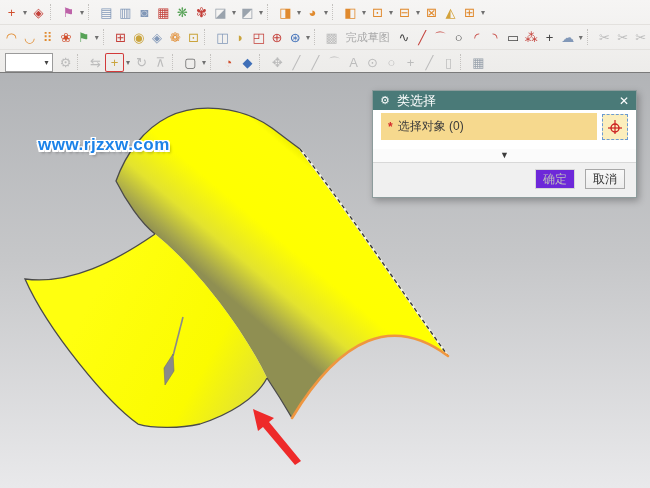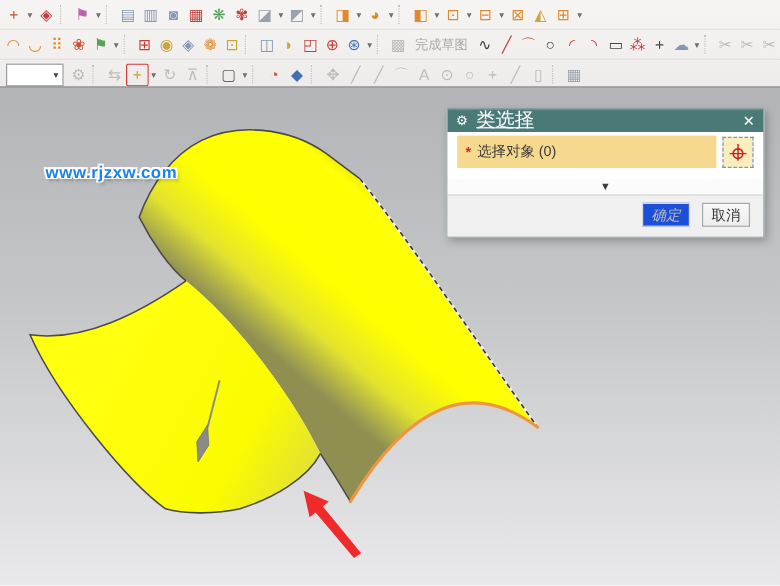--- a/index.html
+++ b/index.html
@@ -17,50 +17,50 @@
   .tsep{width:6px;height:16px;border-left:1px dotted #c4c2bf;margin:0 2px;}
   .tlabel{font-size:11px;color:#a8a8a8;padding:0 5px;white-space:nowrap;}
   .combo{width:46px;height:17px;background:#fff;border:1px solid #9b9b9b;display:flex;align-items:center;margin:0 3px;}
   .combo .cval{flex:1;font-size:10px;padding-left:3px;color:#444;}
   .combo .carr{width:11px;font-size:8px;color:#444;text-align:center;}
 
   
   #viewport{position:absolute;left:0;top:72px;width:650px;height:416px;
             background:linear-gradient(#b2b4b7,#c6c7c9 45%,#e9e9eb);border-top:1px solid #7a7a7a;box-sizing:border-box;}
   #scene{position:absolute;left:0;top:0;}
-  #watermark{position:absolute;left:38px;top:62px;font-size:14px;font-weight:bold;letter-spacing:0.5px;
+  #watermark{position:absolute;left:38px;top:62px;font-size:17px;font-weight:bold;letter-spacing:0.5px;
              color:#1b82e8;
              text-shadow:-1.5px -1.5px 0 #fff,1.5px -1.5px 0 #fff,-1.5px 1.5px 0 #fff,1.5px 1.5px 0 #fff,
                          0 -1.5px 0 #fff,0 1.5px 0 #fff,-1.5px 0 0 #fff,1.5px 0 0 #fff,2px 3px 3px rgba(0,0,0,.35);}
 
   
   #dlg{position:absolute;left:372px;top:90px;width:265px;background:#fff;border:1px solid #8d9c9c;
        box-shadow:2px 3px 7px rgba(0,0,0,.28);font-size:12px;box-sizing:border-box;}
   .dlg-title{height:19px;background:#4a7a78;color:#fff;display:flex;align-items:center;padding:0 7px;gap:7px;}
   .dlg-title .gear{font-size:11px;}
-  .dlg-title .ttl{flex:1;font-size:16px;text-decoration:underline;}
+  .dlg-title .ttl{flex:1;font-size:13px;}
   .dlg-title .close{font-size:12px;font-weight:bold;cursor:default;}
   .dlg-body{background:#fff;padding:3px 8px 6px 8px;}
   .sec-row{display:flex;align-items:center;color:#2a8fd4;padding:4px 2px 6px 2px;}
   .sec-row .sec-lbl{flex:1;font-size:12px;}
   .sec-row .chev{font-size:11px;font-weight:bold;}
   .obj-row{display:flex;align-items:center;margin-bottom:3px;}
   .lbl-box{flex:1;height:27px;display:flex;align-items:center;padding:0 7px;color:#3b3b3b;}
   .lbl-box.hl{background:#f6d98e;}
   .req{color:#d42a2a;font-weight:bold;margin-right:5px;}
   .icon-btn{width:26px;height:26px;border:1px solid #b3b3b3;background:#fff;margin-left:5px;
             display:flex;align-items:center;justify-content:center;box-sizing:border-box;}
   .icon-btn.sel{border:1px dashed #6b9bd2;background:#fbeebc;}
   .expander{height:13px;display:flex;justify-content:center;align-items:center;background:#fbfbfb;}
   .expander .exp{font-size:9px;color:#3c3c3c;line-height:9px;}
   .dlg-footer{background:#f0f0f0;border-top:1px solid #d8d8d8;padding:6px 11px 8px 0;
               display:flex;justify-content:flex-end;gap:10px;}
   .btn{min-width:40px;height:20px;font-size:12px;font-family:inherit;border:1px solid #a8a8a8;
        background:linear-gradient(#f8f8f8,#ededed);color:#333;padding:0 6px;}
-  .btn.disabled{color:#bcbcbc;border-color:#d6d6d6;background:#1d4ed8;font-style:italic;}
+  .btn.disabled{color:#bcbcbc;border-color:#d6d6d6;background:#6d28d9;}
 </style>
 </head>
 <body>
 
 <div id="app">
 
   <div id="toolbars">
     <div class="trow">
         <span class="ticon" style="color: rgb(208, 79, 46);">+</span>
         <span class="tdd">▾</span>

